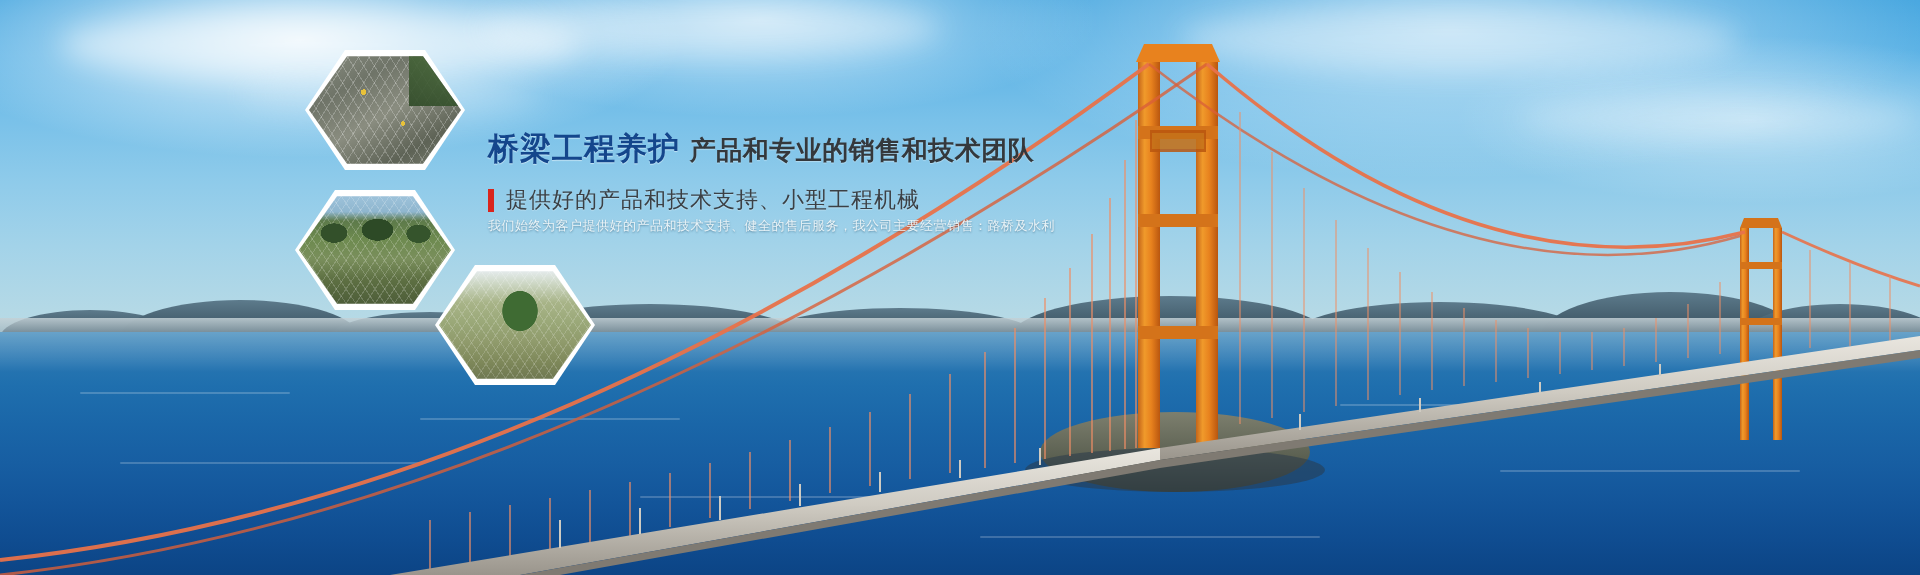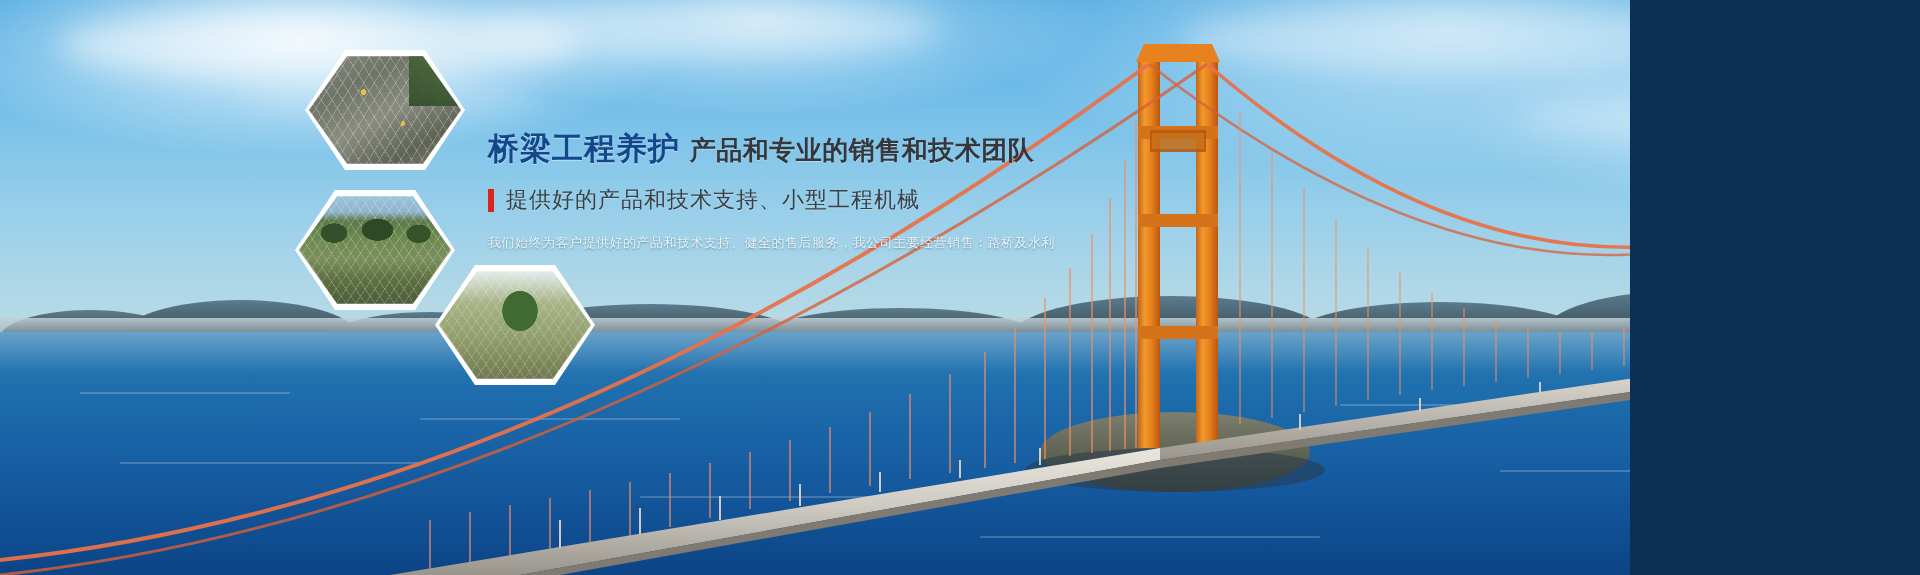--- a/index.html
+++ b/index.html
@@ -4,21 +4,21 @@
 <style>
   * { margin:0; padding:0; box-sizing:border-box; }
   html,body { width:1920px; height:575px; overflow:hidden; }
   body {
     font-family:"Liberation Sans","DejaVu Sans",sans-serif;
     background:#0b2f55;
   }
 
   #banner {
     position:relative;
-    width:1630px; height:575px;
+    width:1920px; height:575px;
     overflow:hidden;
   }
 
   
   .sky {
     position:absolute; left:0; top:0; width:1920px; height:352px;
     background:
       radial-gradient(ellipse 620px 190px at 300px 40px, rgba(255,255,255,.85) 0%, rgba(255,255,255,0) 62%),
       radial-gradient(ellipse 520px 150px at 760px 20px, rgba(255,255,255,.62) 0%, rgba(255,255,255,0) 65%),
       radial-gradient(ellipse 700px 220px at 1450px 30px, rgba(255,255,255,.55) 0%, rgba(255,255,255,0) 68%),
@@ -155,21 +155,20 @@
   }
   .redbar {
     width:6px; height:23px; background:#d9251d; margin-right:12px; flex:none;
   }
   .subline-text {
     font-size:22px; color:#3b4045; letter-spacing:1px;
     text-shadow:0 1px 1px rgba(255,255,255,.3);
   }
 
   .para {
-    margin-top:17px;
     font-size:13px;
     line-height:21px;
     color:#e9f3f7;
     letter-spacing:.5px;
     text-shadow:0 1px 2px rgba(10,50,80,.45);
     white-space:nowrap;
   }
 </style>
 </head>
 <body>

